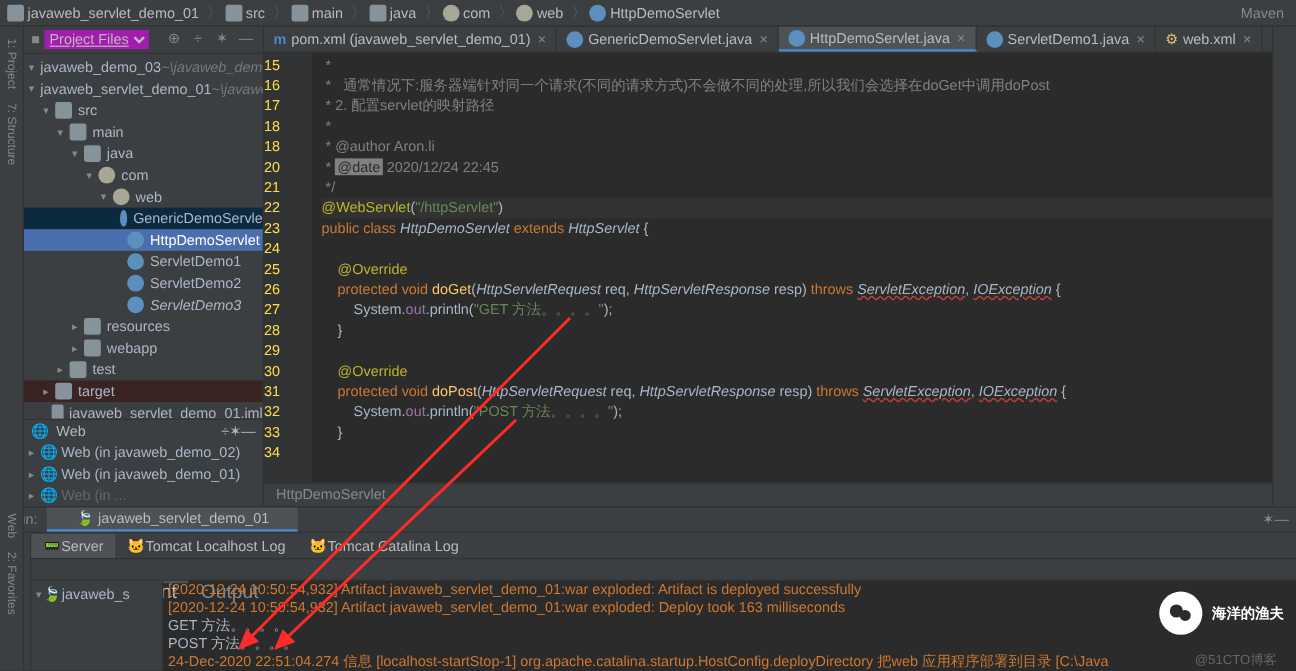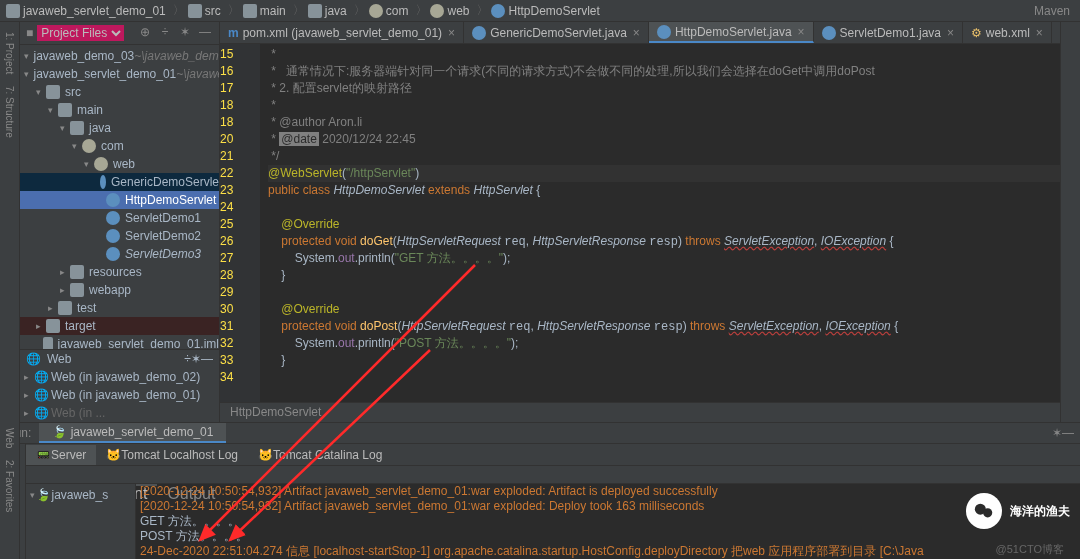--- a/index.html
+++ b/index.html
@@ -9,21 +9,21 @@
 .bc-sep { color: #666; margin: 0 3px; }
 .ico { width: 14px; height: 14px; display: inline-block; margin-right: 3px; border-radius: 2px; }
 .ico-folder { background: #87939a; }
 .ico-pkg { background: #a7a795; border-radius: 50%; }
 .ico-class { background: #5b8fbe; border-radius: 50%; }
 .main { display: flex; height: 400px; }
 .left-gutter { width: 20px; background: #3c3f41; border-right: 1px solid #323232; display: flex; flex-direction: column; align-items: center; padding-top: 4px; }
 .left-gutter span { writing-mode: vertical-rl; font-size: 10px; color: #888; margin: 6px 0; }
 .sidebar { width: 200px; background: #3c3f41; border-right: 1px solid #323232; display: flex; flex-direction: column; }
 .sb-header { display: flex; align-items: center; padding: 3px 6px; border-bottom: 1px solid #323232; }
-.sb-header select { background: #be185d; color: #bbb; border: none; font-size: 12px; }
+.sb-header select { background: #a21caf; color: #bbb; border: none; font-size: 12px; text-decoration: underline; }
 .sb-header .spacer { flex: 1; }
 .sb-header .tool { width: 16px; height: 16px; margin-left: 4px; cursor: pointer; color: #888; text-align: center; }
 .tree { flex: 1; overflow: hidden; padding: 2px 0; }
 .tree-row { display: flex; align-items: center; height: 18px; padding-left: 4px; white-space: nowrap; cursor: pointer; }
 .tree-row.sel { background: #4b6eaf; color: #fff; }
 .tree-arrow { width: 10px; color: #888; font-size: 9px; }
 .tree-label { margin-left: 2px; }
 .dim { color: #787878; font-style: italic; }
 .web-panel { border-top: 1px solid #323232; }
 .web-hdr { display: flex; align-items: center; padding: 2px 6px; }
@@ -38,28 +38,28 @@
 .lines { flex: 1; font-family: "Consolas", monospace; line-height: 17px; padding: 2px 0 0 8px; white-space: pre; overflow: hidden; }
 .lines div { height: 17px; }
 .hl-line { background: #323232; }
 .c-comment { color: #808080; }
 .c-ann { color: #bbb529; }
 .c-kw { color: #cc7832; }
 .c-class { color: #a9b7c6; font-style: italic; }
 .c-str { color: #6a8759; }
 .c-method { color: #ffc66d; }
 .c-field { color: #9876aa; text-align: center; }
-.c-param { color: #a9b7c6; font-family: Liberation Mono, monospace; }
+.c-param { color: #a9b7c6; }
 .c-err { text-decoration: underline wavy #bc3f3c; }
 .breadcrumb-bottom { height: 20px; background: #3c3f41; border-top: 1px solid #323232; padding: 2px 10px; color: #888; font-size: 11px; }
 .right-gutter { width: 20px; background: #3c3f41; border-left: 1px solid #323232; }
 .run-panel { height: 137px; background: #2b2b2b; border-top: 1px solid #323232; display: flex; flex-direction: column; }
 .run-hdr { height: 22px; background: #3c3f41; display: flex; align-items: center; padding: 0 6px; border-bottom: 1px solid #323232; }
 .run-hdr .run-label { color: #888; margin-right: 8px; }
-.run-tab { background: #4e5254; padding: 2px 13px; border-bottom: 2px solid #4a88c7; color: #bbb; }
+.run-tab { background: #4e5254; padding: 2px 24px; border-bottom: 2px solid #4a88c7; color: #bbb; }
 .run-subtabs { height: 22px; background: #3c3f41; display: flex; align-items: center; border-bottom: 1px solid #323232; }
 .run-subtabs .stab { padding: 3px 10px; color: #bbb; display: flex; align-items: center; cursor: pointer; }
 .run-subtabs .stab.active { background: #4e5254; }
 .run-body { flex: 1; display: flex; }
 .run-tools { width: 26px; background: #3c3f41; border-right: 1px solid #323232; display: flex; flex-direction: column; align-items: center; padding-top: 4px; }
 .run-tools div { width: 16px; height: 16px; margin: 2px 0; color: #888; text-align: center; cursor: pointer; font-size: 11px; }
 .run-tree { width: 110px; background: #3c3f41; border-right: 1px solid #323232; padding: 4px; }
 .run-console { flex: 1; font-family: "Consolas", monospace; padding: 0 4px; line-height: 15px; font-size: 11.5px; overflow: hidden; }
 .con-warn { color: #cc7832; }
 .con-info { color: #a9b7c6; }

